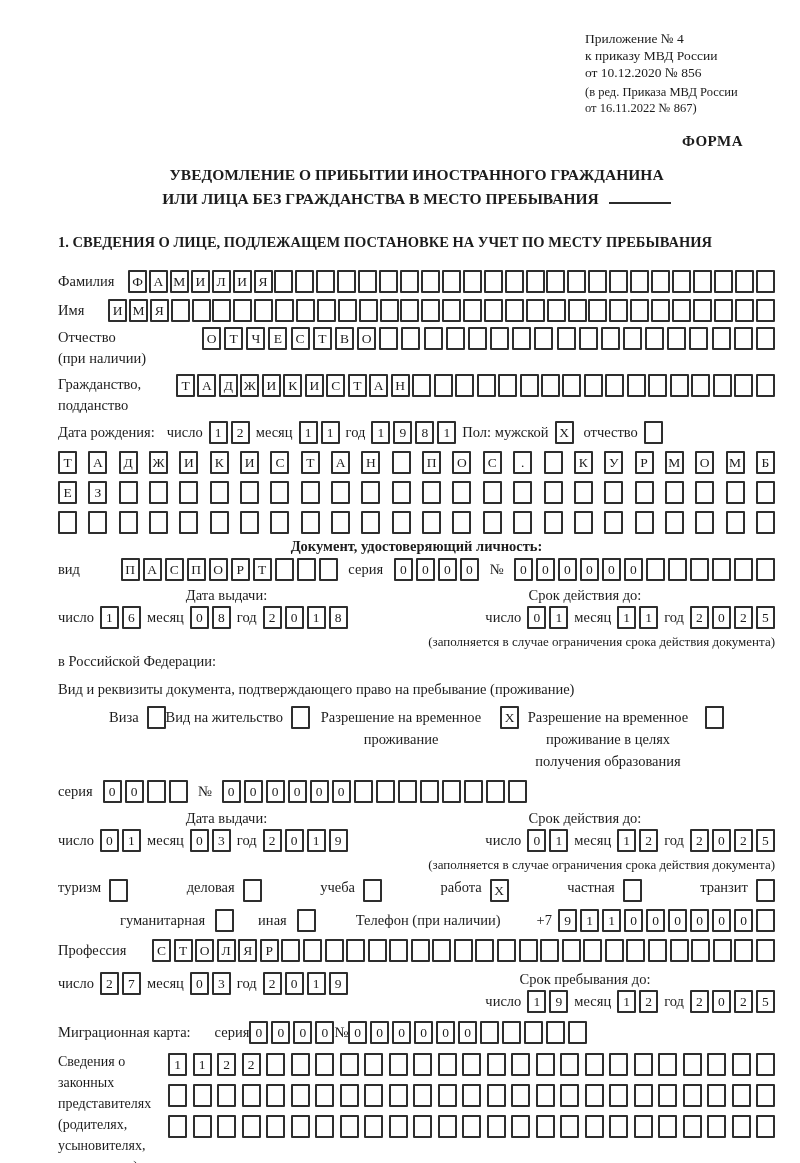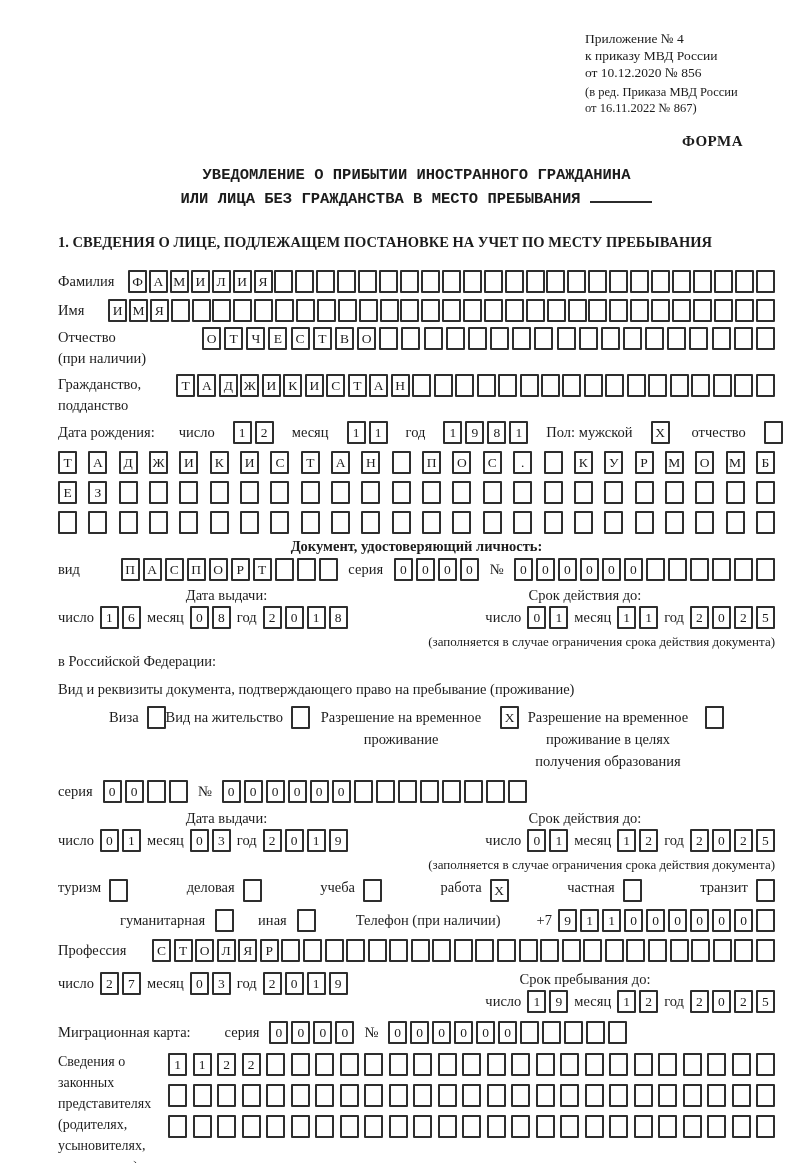--- a/index.html
+++ b/index.html
@@ -12,21 +12,21 @@
   .page { width:800px; height:1163px; padding:30px 25px 10px 58px; overflow:hidden; }
 
   
   .meta { margin-left:auto; width:190px; font-size:13.5px; line-height:17px; }
   .meta .mline { display:block; }
   .meta .amend { font-size:12.5px; line-height:15.5px; }
   .meta .amend.first { margin-top:4px; }
   .forma { text-align:right; padding-right:32px; font-weight:bold; font-size:15px; margin-top:17px; letter-spacing:.5px; }
 
   
-  .title { text-align:center; font-weight:bold; font-size:15.5px; line-height:24px; margin-top:13px;font-family:Liberation Mono, monospace; }
+  .title { text-align:center; font-weight:bold; font-size:15.5px; line-height:24px; margin-top:13px; }
   .blank-line { display:inline-block; width:62px; border-bottom:2px solid #2b2b2b; height:14px; margin-left:10px; }
   .section-heading { font-weight:bold; font-size:14.5px; margin-top:23px; }
 
   
   .line { display:flex; align-items:center; }
   .lbl { font-size:14.5px; white-space:nowrap; }
   .pre { white-space:pre-line; }
 
   
   .cell {
@@ -56,21 +56,21 @@
   .doc-heading { text-align:center; font-weight:bold; font-size:14.5px; margin:4px 0 3px 0; }
 
   
   .opts { display:flex; width:100%; align-items:flex-start; justify-content:center; margin-top:6px; }
   .opt { display:flex; align-items:flex-start; gap:8px; }
   .opt-label { font-size:14.5px; line-height:22px; }
   .opt-label.center { text-align:center; }
 
   .mt2{margin-top:5px}.mt5{margin-top:5px}.mt6{margin-top:6px}
   .mt7{margin-top:7px}.mt8{margin-top:8px}
-  .gap6{gap:18px}
+  .gap6{gap:6px}
 </style>
 </head>
 <body>
 
 <div class="page">
 
   <div class="meta">
     <span class="mline">Приложение № 4</span>
     <span class="mline">к приказу МВД России</span>
     <span class="mline">от 10.12.2020 № 856</span>
@@ -681,21 +681,21 @@
         <span class="packed">
             <span class="cell">2</span>
             <span class="cell">0</span>
             <span class="cell">2</span>
             <span class="cell">5</span>
           </span>
       </div>
     </div>
   </div>
 
-  <div class="line mt8" style="gap:10px">
+  <div class="line mt8" style="gap:0">
     <span class="lbl" style="margin-right:24px">Миграционная карта:</span>
     <span class="lbl">серия</span>
     <span class="packed">
         <span class="cell">0</span>
         <span class="cell">0</span>
         <span class="cell">0</span>
         <span class="cell">0</span>
       </span>
     <span class="lbl">№</span>
     <span class="packed">

